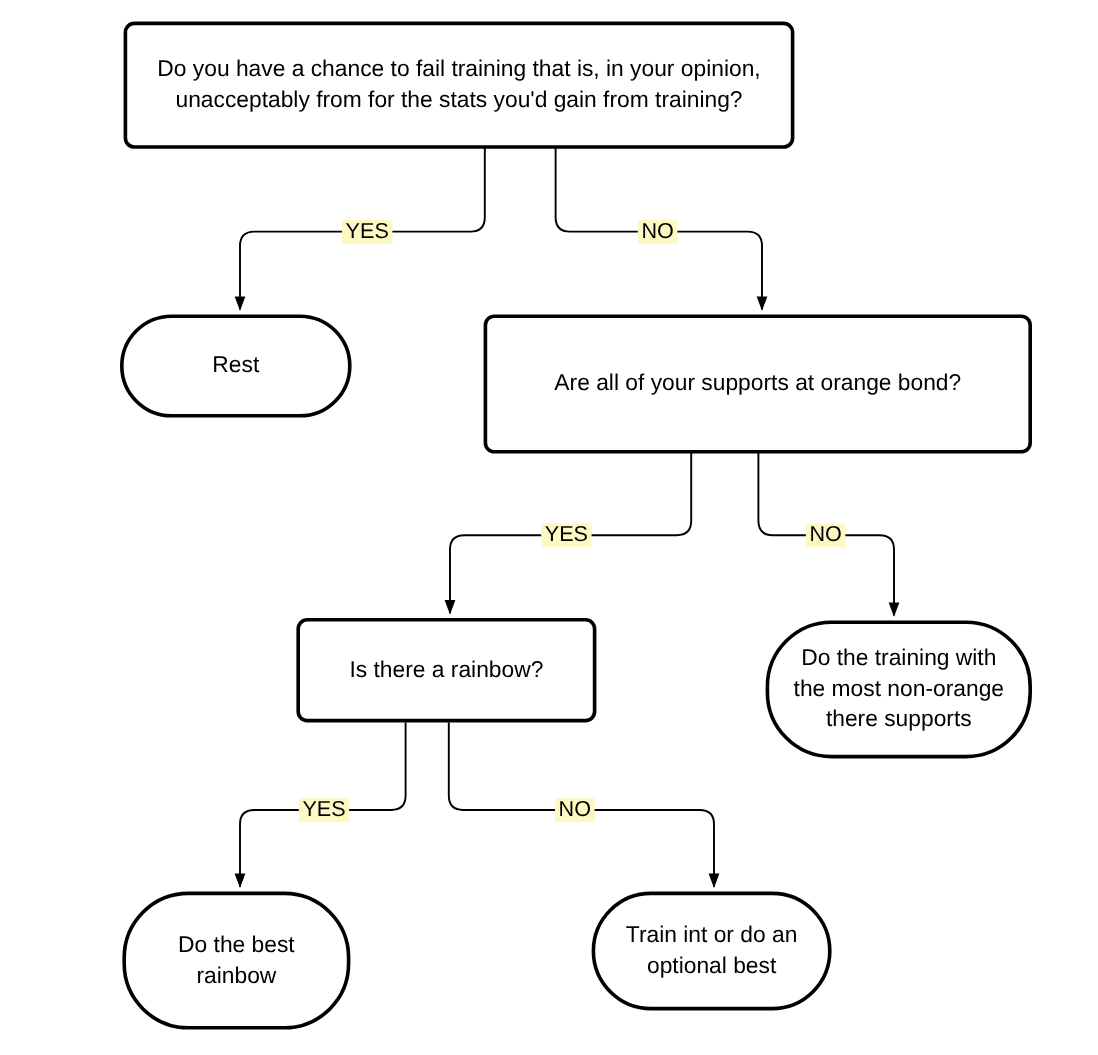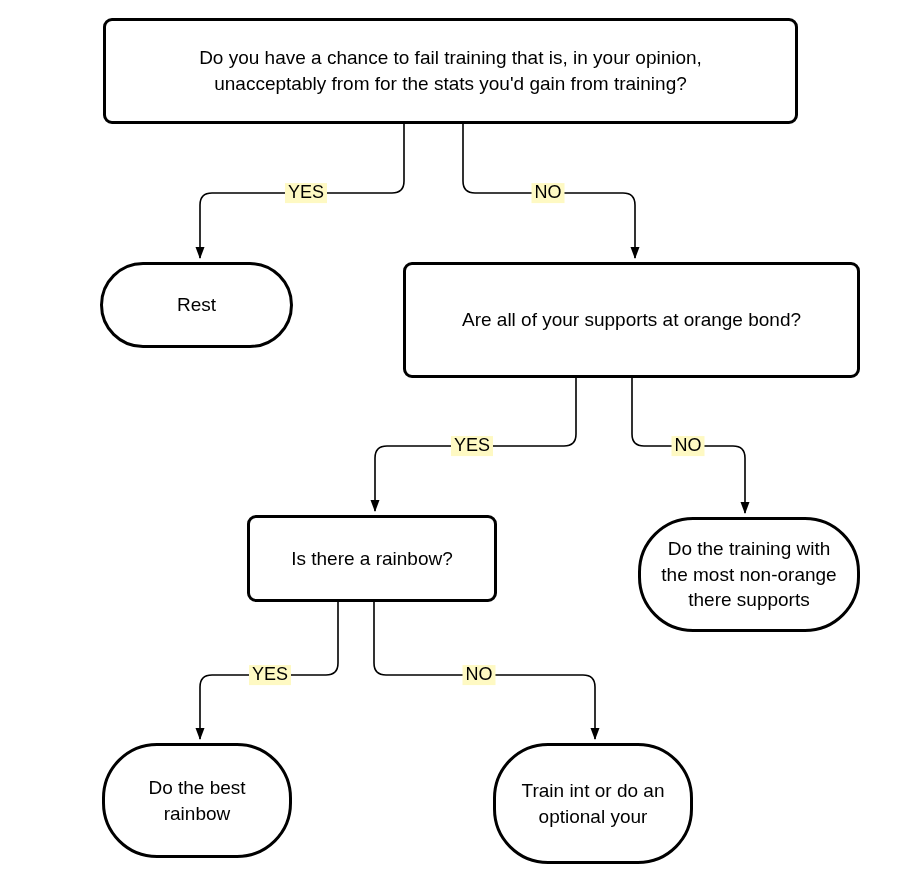--- a/index.html
+++ b/index.html
@@ -72,21 +72,21 @@
       </marker>
     </defs>
     <path class="edge" d="M 404 123 L 404 181 Q 404 193 392 193 L 212 193 Q 200 193 200 205 L 200 258" marker-end="url(#arrow)"></path>
     <path class="edge" d="M 463 123 L 463 181 Q 463 193 475 193 L 623 193 Q 635 193 635 205 L 635 258" marker-end="url(#arrow)"></path>
     <path class="edge" d="M 576 369 L 576 434 Q 576 446 564 446 L 387 446 Q 375 446 375 458 L 375 511" marker-end="url(#arrow)"></path>
     <path class="edge" d="M 632 369 L 632 434 Q 632 446 644 446 L 733 446 Q 745 446 745 458 L 745 513" marker-end="url(#arrow)"></path>
     <path class="edge" d="M 338 602 L 338 663 Q 338 675 326 675 L 212 675 Q 200 675 200 687 L 200 739" marker-end="url(#arrow)"></path>
     <path class="edge" d="M 374 602 L 374 663 Q 374 675 386 675 L 583 675 Q 595 675 595 687 L 595 739" marker-end="url(#arrow)"></path>
   </svg>
 
-  <div class="node rect" style="left:103px; top:18px; width:695px; height:106px;">
+  <div class="node rect" style="left:103px; top:18px; width:559px; height:106px;">
     <div>
       <span class="ln">Do you have a chance to fail training that is, in your opinion,</span>
       <span class="ln">unacceptably from for the stats you'd gain from training?</span>
     </div>
   </div>
 
   <div class="node terminal" style="left:100px; top:262px; width:193px; height:86px;">
     <div>
       <span class="ln">Rest</span>
     </div>
@@ -112,24 +112,24 @@
     </div>
   </div>
 
   <div class="node terminal" style="left:102px; top:743px; width:190px; height:115px;">
     <div>
       <span class="ln">Do the best</span>
       <span class="ln">rainbow</span>
     </div>
   </div>
 
-  <div class="node terminal" style="left:493px; top:743px; width:200px; height:121px;">
+  <div class="node terminal" style="left:493px; top:743px; width:200px; height:99px;">
     <div>
       <span class="ln">Train int or do an</span>
-      <span class="ln">optional your</span>
+      <span class="ln">optional best</span>
     </div>
   </div>
 
   <div class="edge-label" style="left:306px; top:193px;">YES</div>
   <div class="edge-label" style="left:548px; top:193px;">NO</div>
   <div class="edge-label" style="left:472px; top:446px;">YES</div>
   <div class="edge-label" style="left:688px; top:446px;">NO</div>
   <div class="edge-label" style="left:270px; top:675px;">YES</div>
   <div class="edge-label" style="left:479px; top:675px;">NO</div>
 

